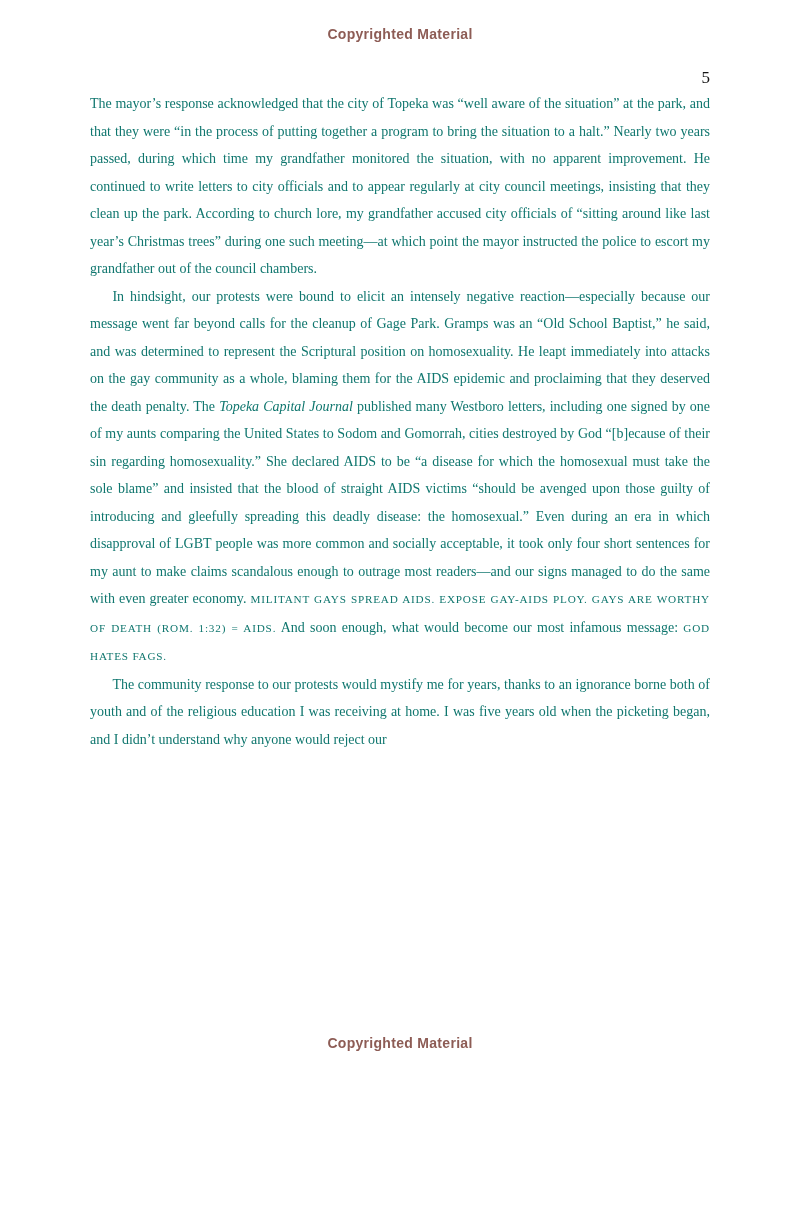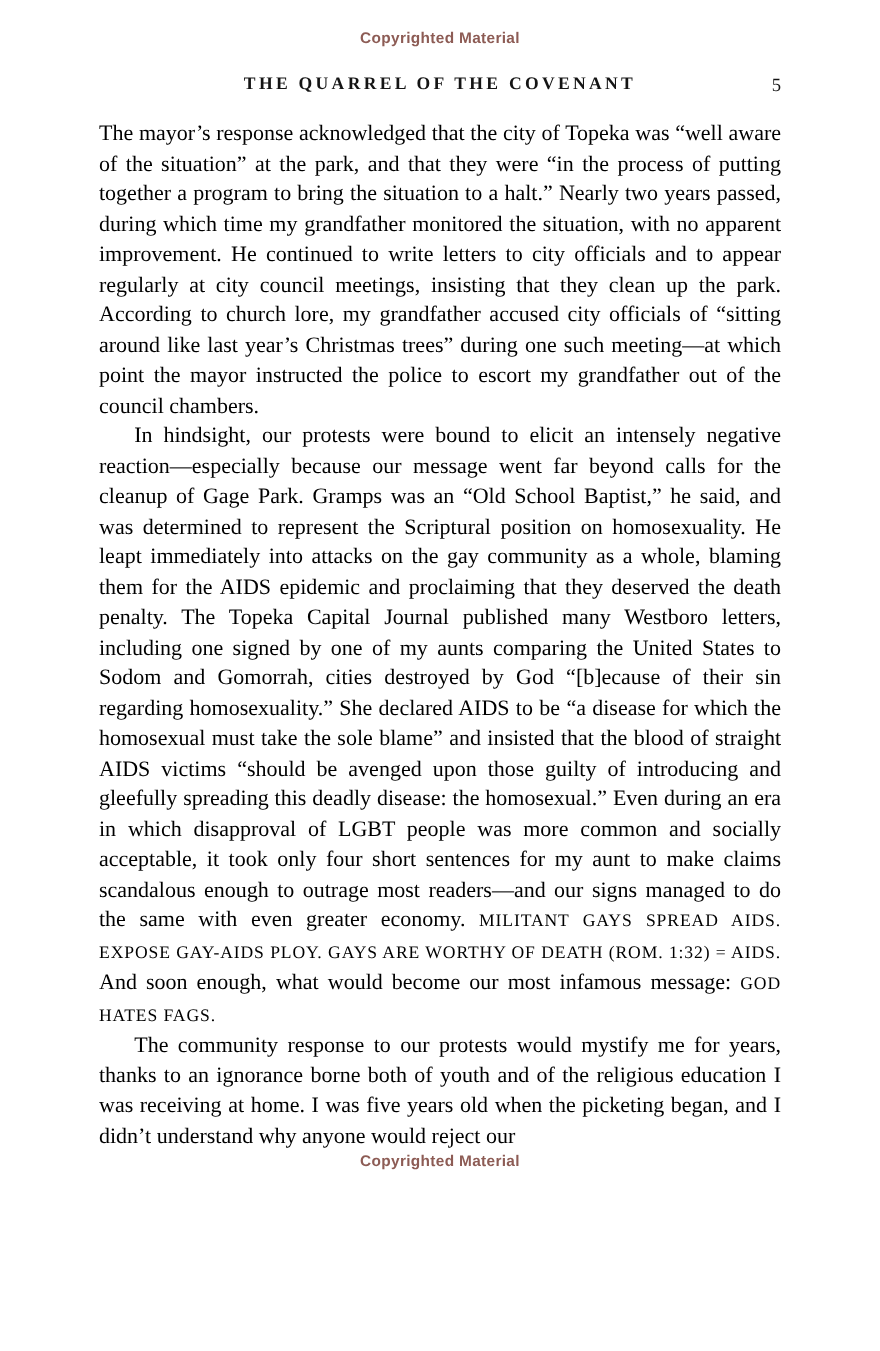--- a/index.html
+++ b/index.html
@@ -48,48 +48,48 @@
   }
   .page-number {
     position: absolute;
     right: 0;
     top: 0;
     font-size: 17px;
     color: #141414;
   }
   .body-text {
     flex: 0 1 auto;
-    font-size: 20px;
+    font-size: 14px;
     line-height: 27.5px;
     text-align: justify;
-    color: #000000;
+    color: #0f766e;
   }
   .body-text p {
     margin: 0;
     padding: 0;
   }
   .body-text p.indent {
     text-indent: 1.6em;
   }
   .body-text .italic {
+    font-style: italic;
   }
   .body-text .smallcaps {
     font-size: 0.8em;
     letter-spacing: 0.8px;
   }
 </style>
 </head>
 <body>
 
 <div class="page">
 
   <div class="copyright top">Copyrighted Material</div>
 
   <div class="running-header">
-    <span class="header-title">THE QUARREL OF THE COVENANT</span>
     <span class="page-number">5</span>
   </div>
 
   <div class="body-text">
       <p class=""><span>The mayor’s response acknowledged that the city of Topeka was “well aware of the situation” at the park, and that they were “in the process of putting together a program to bring the situation to a halt.” Nearly two years passed, during which time my grandfather monitored the situation, with no apparent improvement. He continued to write letters to city officials and to appear regularly at city council meetings, insisting that they clean up the park. According to church lore, my grandfather accused city officials of “sitting around like last year’s Christmas trees” during one such meeting—at which point the mayor instructed the police to escort my grandfather out of the council chambers.</span></p>
       <p class="indent"><span>In hindsight, our protests were bound to elicit an intensely negative reaction—especially because our message went far beyond calls for the cleanup of Gage Park. Gramps was an “Old School Baptist,” he said, and was determined to represent the Scriptural position on homosexuality. He leapt immediately into attacks on the gay community as a whole, blaming them for the AIDS epidemic and proclaiming that they deserved the death penalty. The </span><span class="italic">Topeka Capital Journal</span><span> published many Westboro letters, including one signed by one of my aunts comparing the United States to Sodom and Gomorrah, cities destroyed by God “[b]ecause of their sin regarding homosexuality.” She declared AIDS to be “a disease for which the homosexual must take the sole blame” and insisted that the blood of straight AIDS victims “should be avenged upon those guilty of introducing and gleefully spreading this deadly disease: the homosexual.” Even during an era in which disapproval of LGBT people was more common and socially acceptable, it took only four short sentences for my aunt to make claims scandalous enough to outrage most readers—and our signs managed to do the same with even greater economy. </span><span class="smallcaps">MILITANT GAYS SPREAD AIDS. EXPOSE GAY-AIDS PLOY. GAYS ARE WORTHY OF DEATH (ROM. 1:32) = AIDS.</span><span> And soon enough, what would become our most infamous message: </span><span class="smallcaps">GOD HATES FAGS.</span></p>
       <p class="indent"><span>The community response to our protests would mystify me for years, thanks to an ignorance borne both of youth and of the religious education I was receiving at home. I was five years old when the picketing began, and I didn’t understand why anyone would reject our</span></p>
     </div>
 
   <div class="copyright bottom">Copyrighted Material</div>

